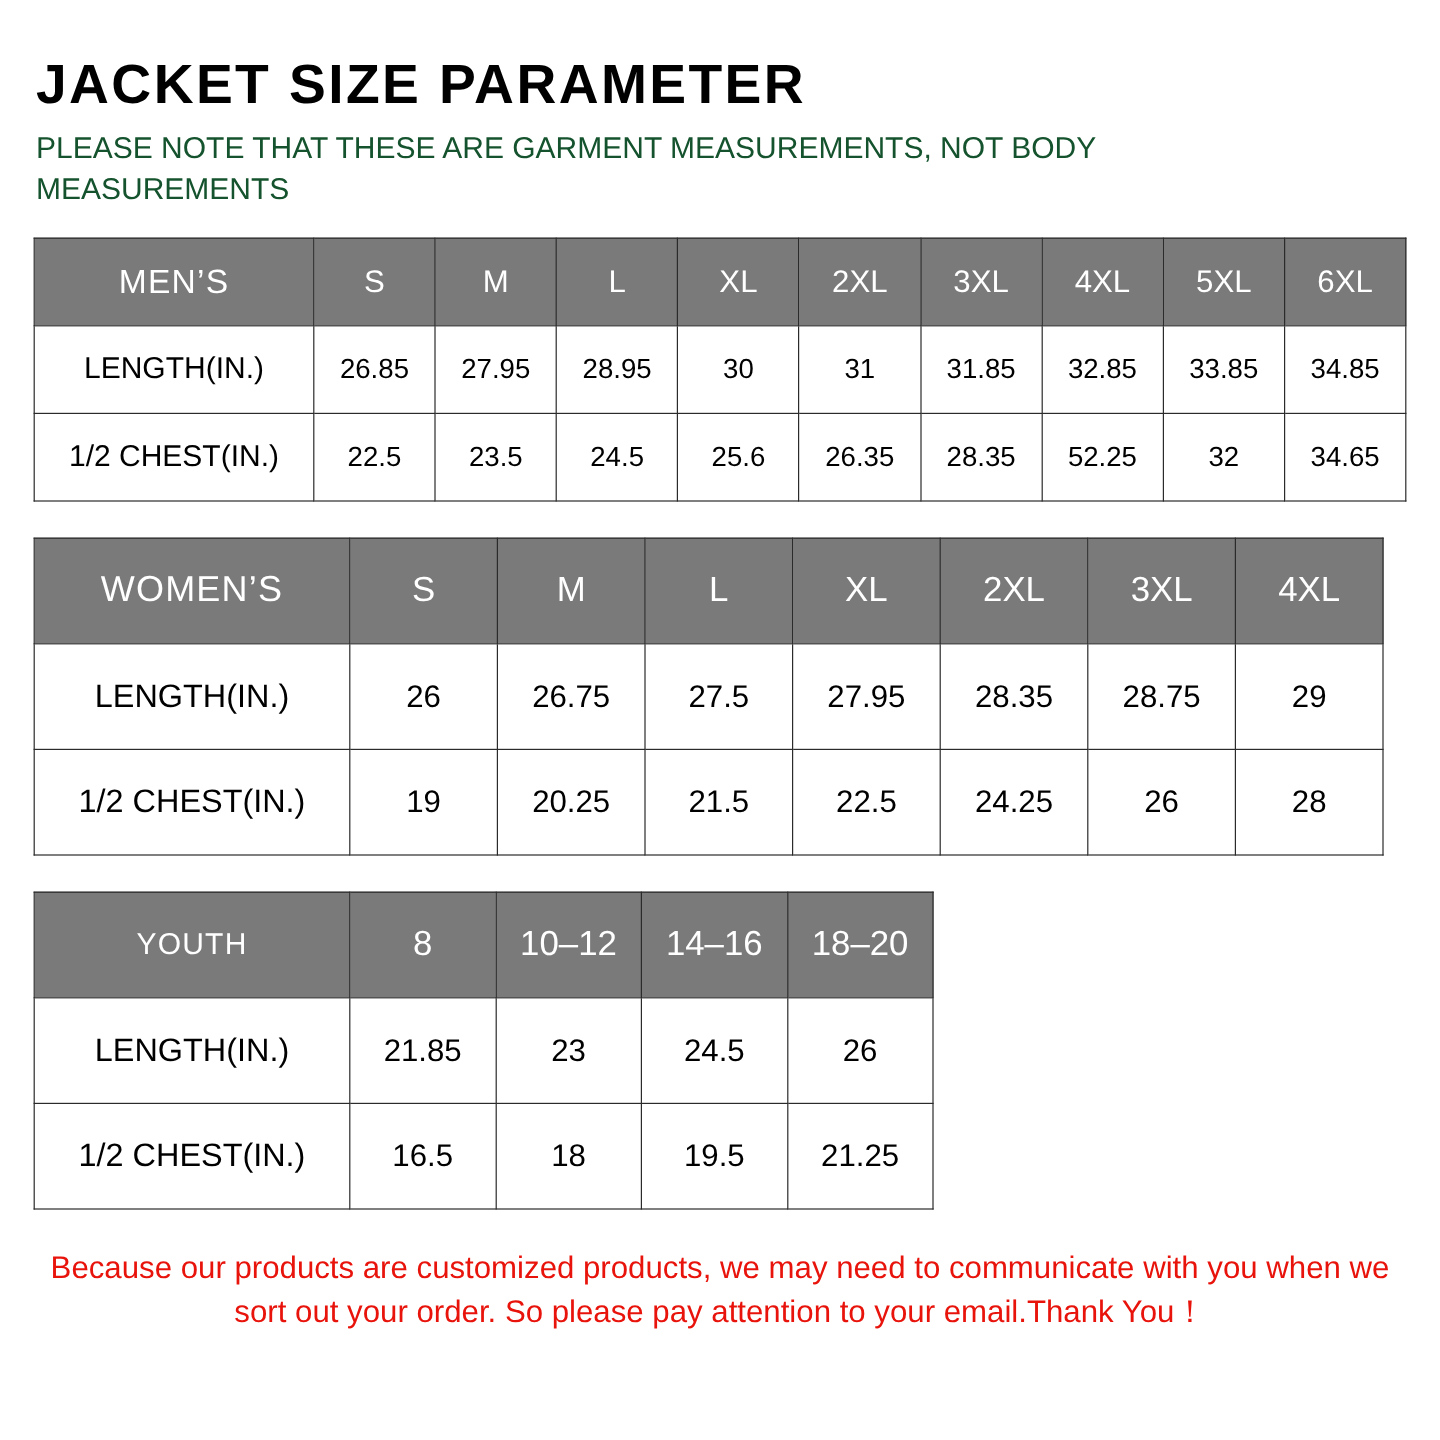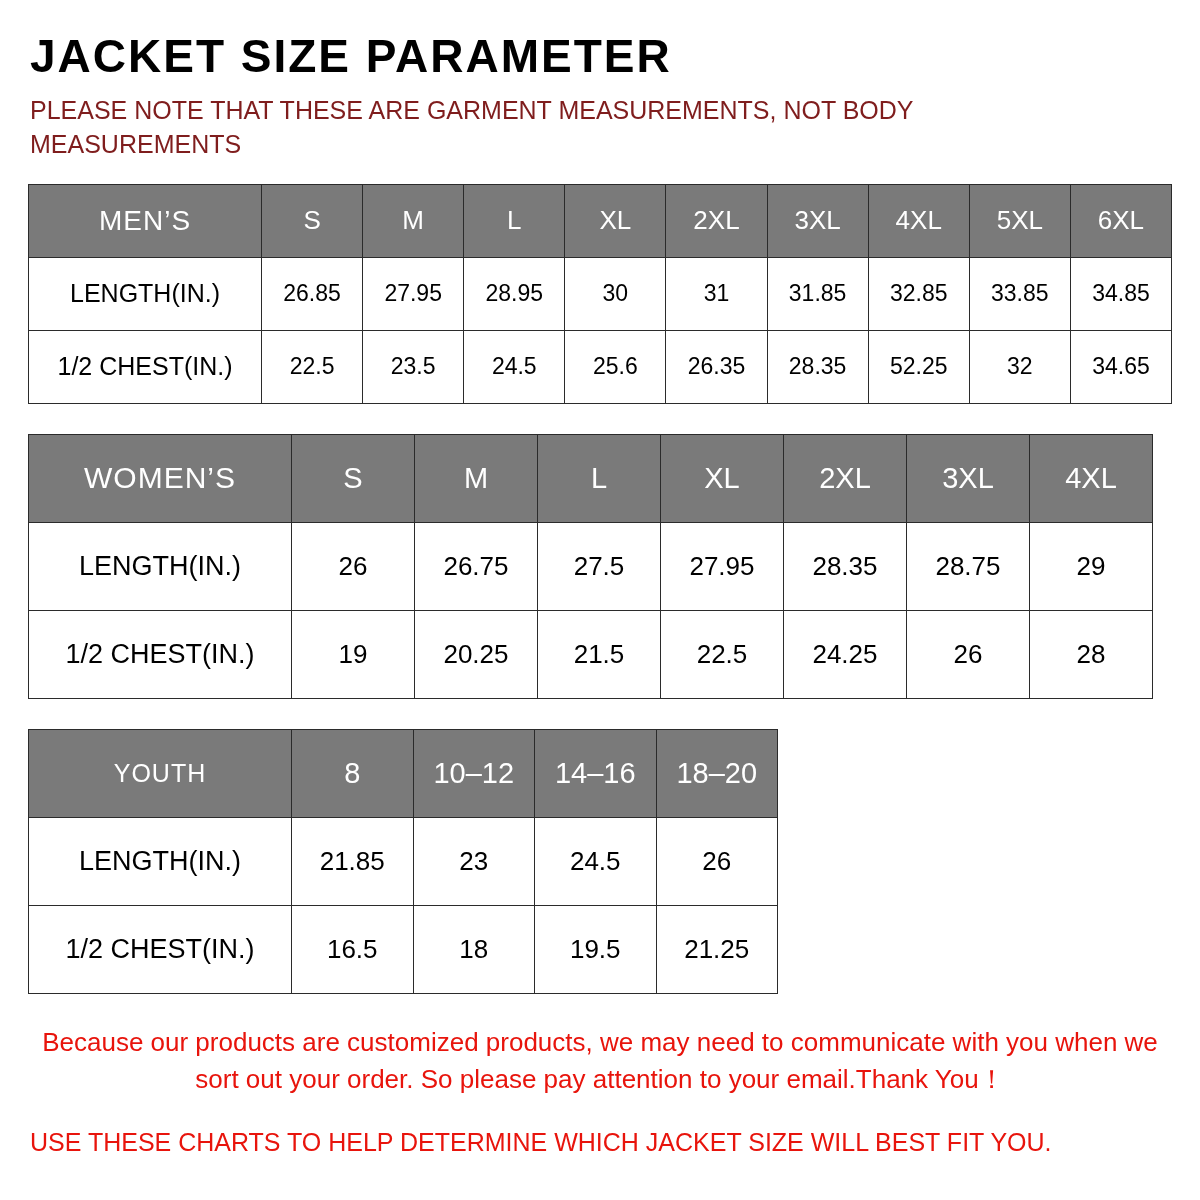--- a/index.html
+++ b/index.html
@@ -11,31 +11,31 @@
     width: 1200px;
     height: 1200px;
     font-family: "Liberation Sans", sans-serif;
     color: #000000;
     overflow: hidden;
   }
   .page {
     box-sizing: border-box;
     width: 1200px;
     height: 1200px;
-    padding: 26px 28px 0 28px;
+    padding: 40px 28px 0 28px;
   }
   .title {
     font-size: 46px;
     font-weight: bold;
     letter-spacing: 2px;
     margin: 6px 0 14px 2px;
     line-height: 1.05;
   }
   .note-top {
-    color: #7f1d1d;
+    color: #14532d;
     font-size: 25px;
     line-height: 1.35;
     margin: 0 0 22px 2px;
     max-width: 950px;
   }
   table.size-table {
     border-collapse: collapse;
     table-layout: fixed;
     margin-bottom: 30px;
   }
@@ -202,15 +202,14 @@
         <td class="label">1/2 CHEST(IN.)</td>
         <td>16.5</td>
         <td>18</td>
         <td>19.5</td>
         <td>21.25</td>
       </tr>
     </tbody>
   </table>
 
   <div class="note-bottom">Because our products are customized products, we may need to communicate with you when we sort out your order. So please pay attention to your email.Thank You！</div>
-  <div class="note-bottom2">USE THESE CHARTS TO HELP DETERMINE WHICH JACKET SIZE WILL BEST FIT YOU.</div>
 
 </div>
 
 </body></html>

